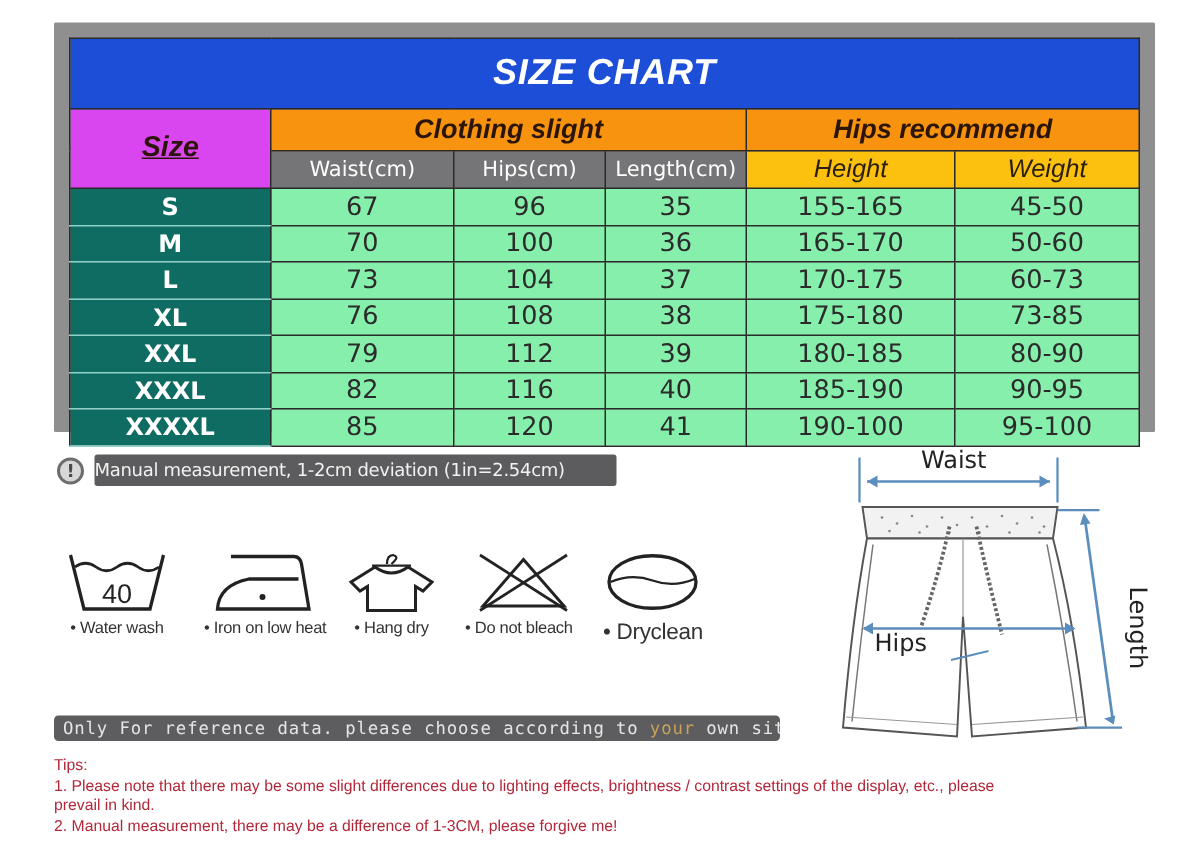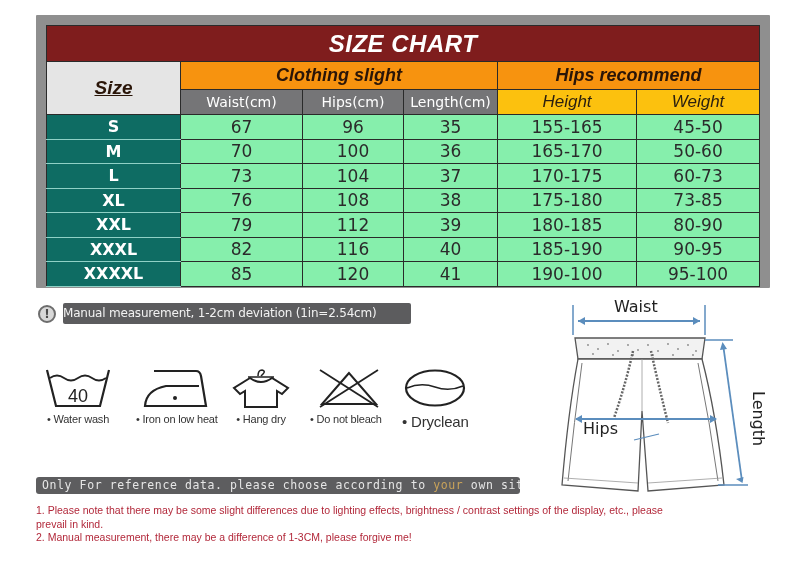--- a/index.html
+++ b/index.html
@@ -9,25 +9,25 @@
   .frame {
     position: absolute; left: 36px; top: 15px; width: 734px; height: 273px;
     background: #8f8f8f; border-radius: 1px;
   }
   .chart {
     position: absolute; left: 46px; top: 25px; width: 713px; height: 257px;
     border-collapse: collapse; table-layout: fixed;
   }
   .chart td, .chart th { border: 1.5px solid #2a2a2a; text-align: center; padding: 0; }
   .title-cell {
-    background: #7f1d1d; color: #ffffff; height: 36px;
+    background: #1d4ed8; color: #ffffff; height: 47px;
     font: italic bold 24px "Liberation Sans", sans-serif; letter-spacing: 0.5px;
   }
   .orange { background: #f7930f; color: #2a1508; font: italic bold 18px "Liberation Sans", sans-serif; height: 28px; }
-  .size-head { background: #e5e5e5; color: #2a1508; font: italic bold 19px "Liberation Sans", sans-serif; text-decoration: underline; }
+  .size-head { background: #d946ef; color: #2a1508; font: italic bold 19px "Liberation Sans", sans-serif; text-decoration: underline; }
   .sub-gray { background: #757577; color: #ffffff; font: 14px "DejaVu Sans", sans-serif; height: 25px; }
   .sub-yellow { background: #fcc10e; color: #2a1f10; font: italic 17px "Liberation Sans", sans-serif; height: 25px; }
   .size-cell {
     background: #0e6c63; color: #ffffff; font: bold 16px "DejaVu Sans", sans-serif;
     border-bottom: 1.5px solid #8fd1c6 !important; height: 24.5px;
   }
   .val { background: #86efac; color: #2b2b2b; font: 17px "DejaVu Sans", sans-serif; height: 24.5px; }
 
   .notice {
     position: absolute; left: 38px; top: 303px; display: flex; align-items: center;
@@ -192,20 +192,21 @@
       <ellipse cx="32" cy="20" rx="29" ry="17.5" fill="none" stroke="#222" stroke-width="2.2"></ellipse>
       <path d="M4 20 Q18 14 32 19 T60 18" fill="none" stroke="#222" stroke-width="1.5"></path>
     </svg>
     <div class="care-label" style="font-size:15px;">• Dryclean</div>
   </div>
 </div>
 
 <div class="ref-bar"><span>Only For reference data. please choose according to </span><span class="hl">your</span><span> own situation.</span></div>
 
 <div class="tips">
+  <div>Tips:</div>
   <div>1. Please note that there may be some slight differences due to lighting effects, brightness / contrast settings of the display, etc., please prevail in kind.</div>
   <div>2. Manual measurement, there may be a difference of 1-3CM, please forgive me!</div>
 </div>
 
 <div class="diagram">
   <svg width="240" height="210" viewBox="0 0 240 210">
 
     <line x1="25" y1="12" x2="25" y2="42" stroke="#5b8dbd" stroke-width="1.5"></line>
     <line x1="157" y1="12" x2="157" y2="42" stroke="#5b8dbd" stroke-width="1.5"></line>
     <line x1="30" y1="28" x2="152" y2="28" stroke="#5b8dbd" stroke-width="1.8"></line>

